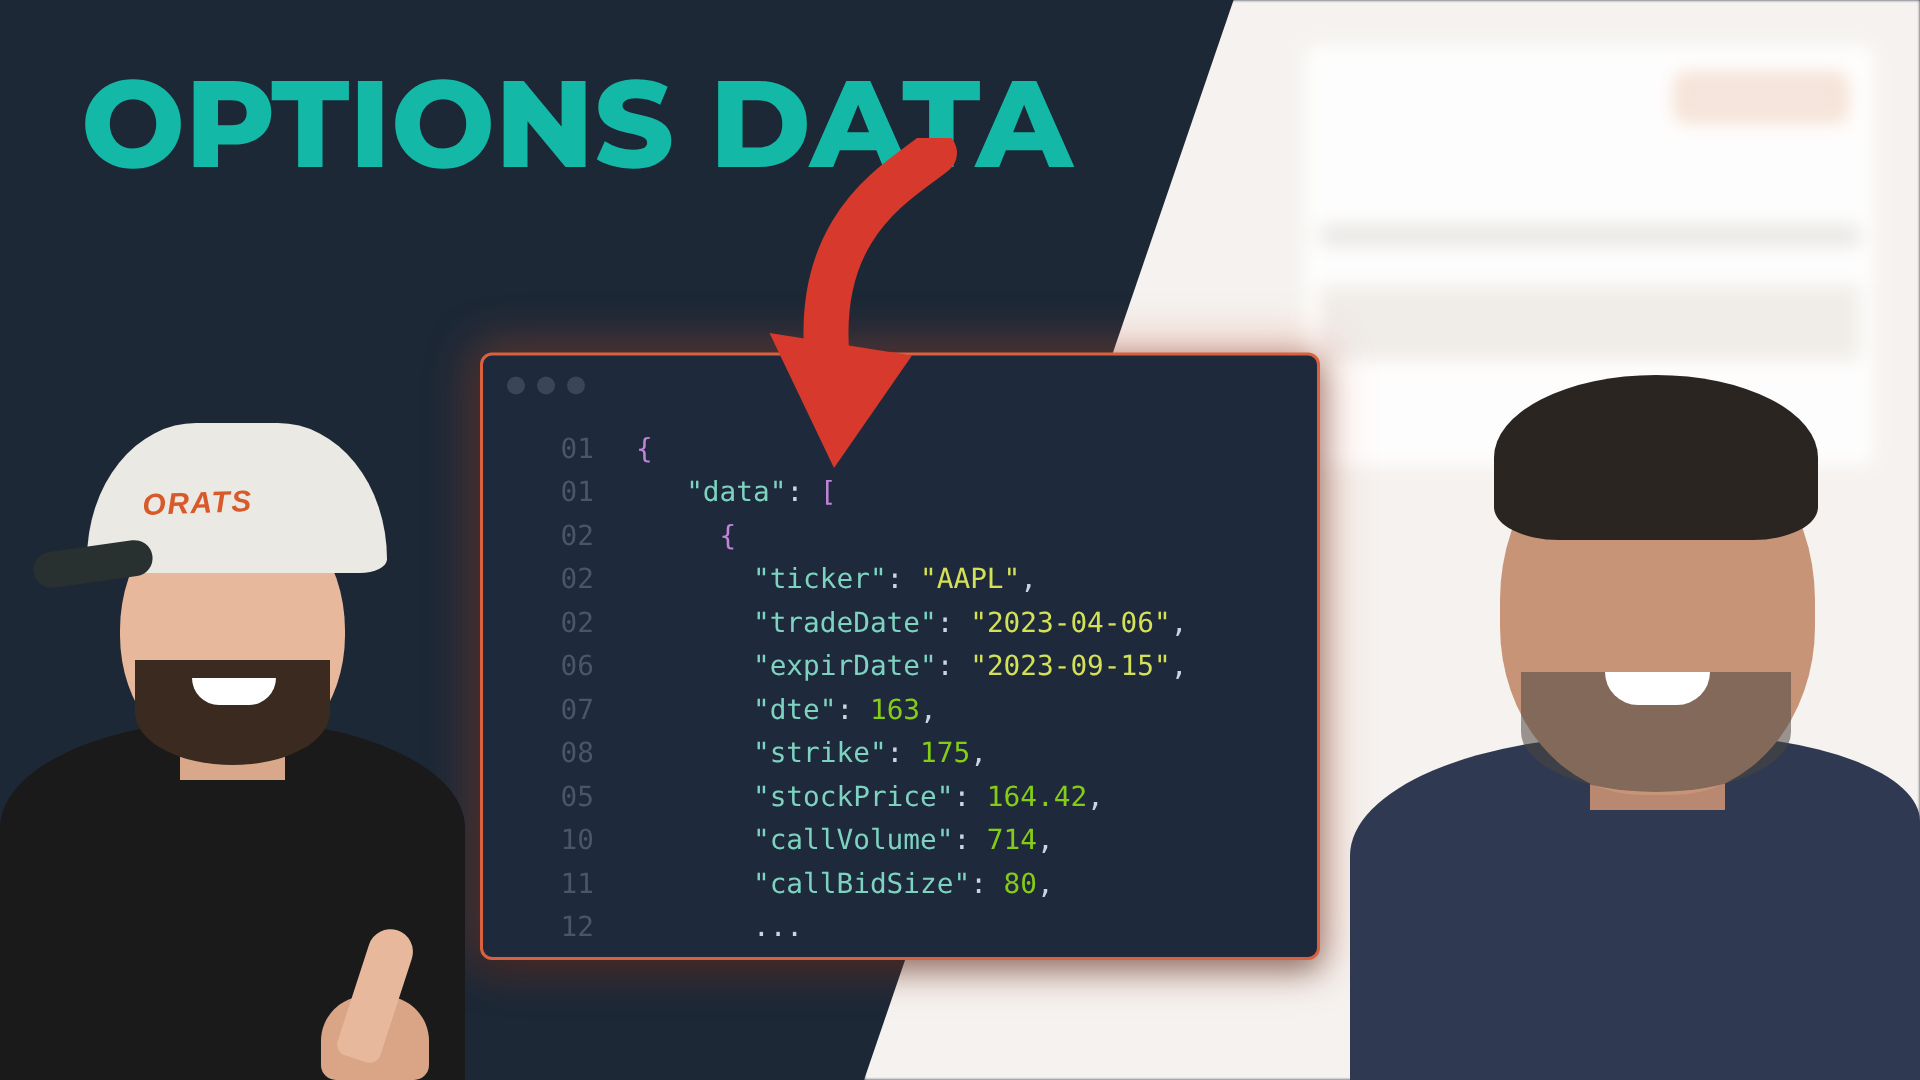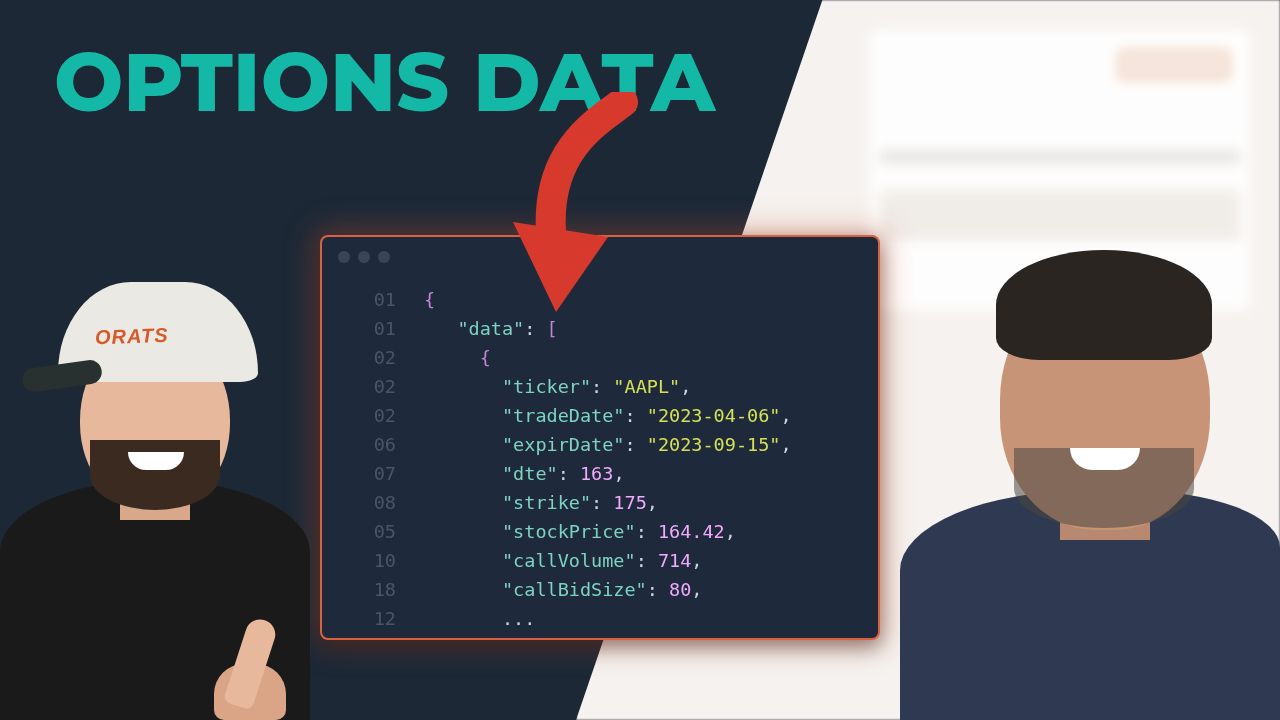--- a/index.html
+++ b/index.html
@@ -113,21 +113,21 @@
   .line-numbers div { height: 29px; }
   .code-lines {
     flex: 1;
     padding-left: 14px;
     color: #cbd5e1;
   }
   .code-lines > div { height: 29px; white-space: pre; }
   .brace { color: #c084d8; }
   .key { color: #7dd3c0; }
   .str { color: #d4e157; }
-  .num { color: #f0abfc; }
+  .num { color: #84cc16; }
   .comma { color: #cbd5e1; }
   .dots { color: #cbd5e1; }
   .arrow {
     position: absolute;
     top: 92px;
     left: 468px;
     width: 210px;
     height: 250px;
     pointer-events: none;
   }
@@ -288,21 +288,21 @@
       <div>01</div>
       <div>01</div>
       <div>02</div>
       <div>02</div>
       <div>02</div>
       <div>06</div>
       <div>07</div>
       <div>08</div>
       <div>05</div>
       <div>10</div>
-      <div>18</div>
+      <div>11</div>
       <div>12</div>
     </div>
     <div class="code-lines">
       <div><span class="brace">{</span></div>
       <div>   <span class="key">"data"</span><span class="comma">: </span><span class="brace">[</span></div>
       <div>     <span class="brace">{</span></div>
       <div>       <span class="key">"ticker"</span><span class="comma">: </span><span class="str">"AAPL"</span><span class="comma">,</span></div>
       <div>       <span class="key">"tradeDate"</span><span class="comma">: </span><span class="str">"2023-04-06"</span><span class="comma">,</span></div>
       <div>       <span class="key">"expirDate"</span><span class="comma">: </span><span class="str">"2023-09-15"</span><span class="comma">,</span></div>
       <div>       <span class="key">"dte"</span><span class="comma">: </span><span class="num">163</span><span class="comma">,</span></div>

